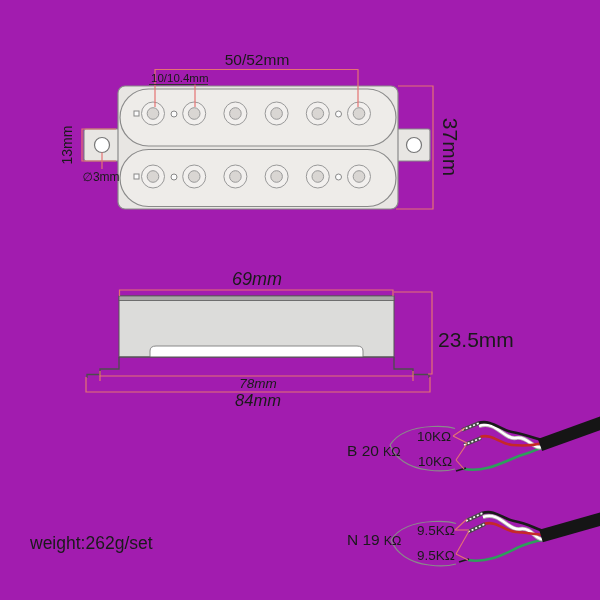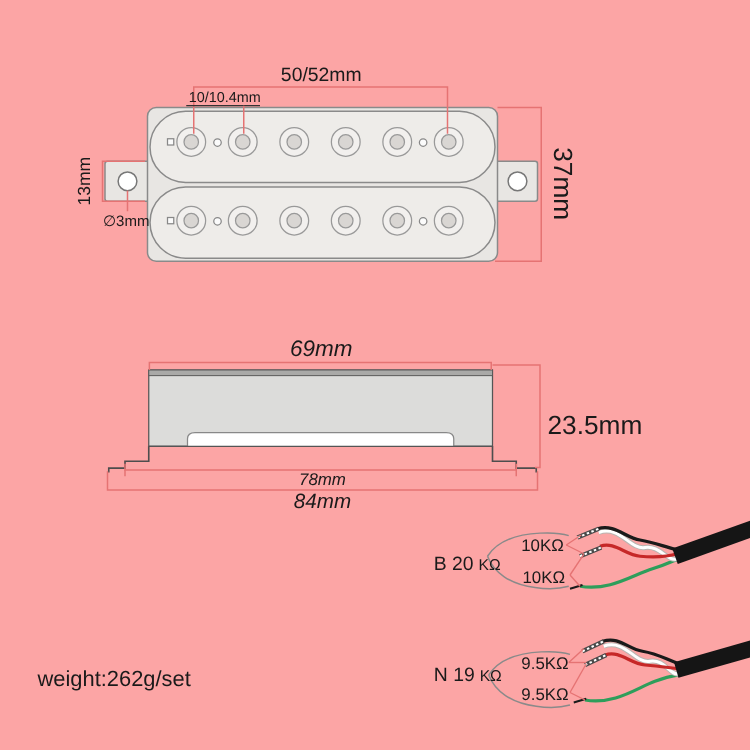--- a/index.html
+++ b/index.html
@@ -1,16 +1,16 @@
 <!DOCTYPE html>
 <html><head>
 <meta charset="utf-8">
 <style>
   html,body{margin:0;padding:0;background:#fff;}
-  .canvas{position:relative;width:600px;height:600px;background:#fca5a5;overflow:hidden;
+  .canvas{position:relative;width:600px;height:600px;background:#a21caf;overflow:hidden;
           font-family:"Liberation Sans",sans-serif;}
   svg{display:block;}
   text{fill:#1a1a1a;font-family:"Liberation Sans",sans-serif;}
   .dim-red{stroke:#e57373;stroke-width:1.2;fill:none;}
   .outline{stroke:#8a8a8a;stroke-width:1.2;}
   .dark-outline{stroke:#4d4d4d;stroke-width:1.3;fill:none;}
   .lbl-s{font-size:11.5px;}
   .lbl-m{font-size:15.5px;}
   .lbl-b{font-size:21px;}
   .lbl-13{font-size:14px;}

